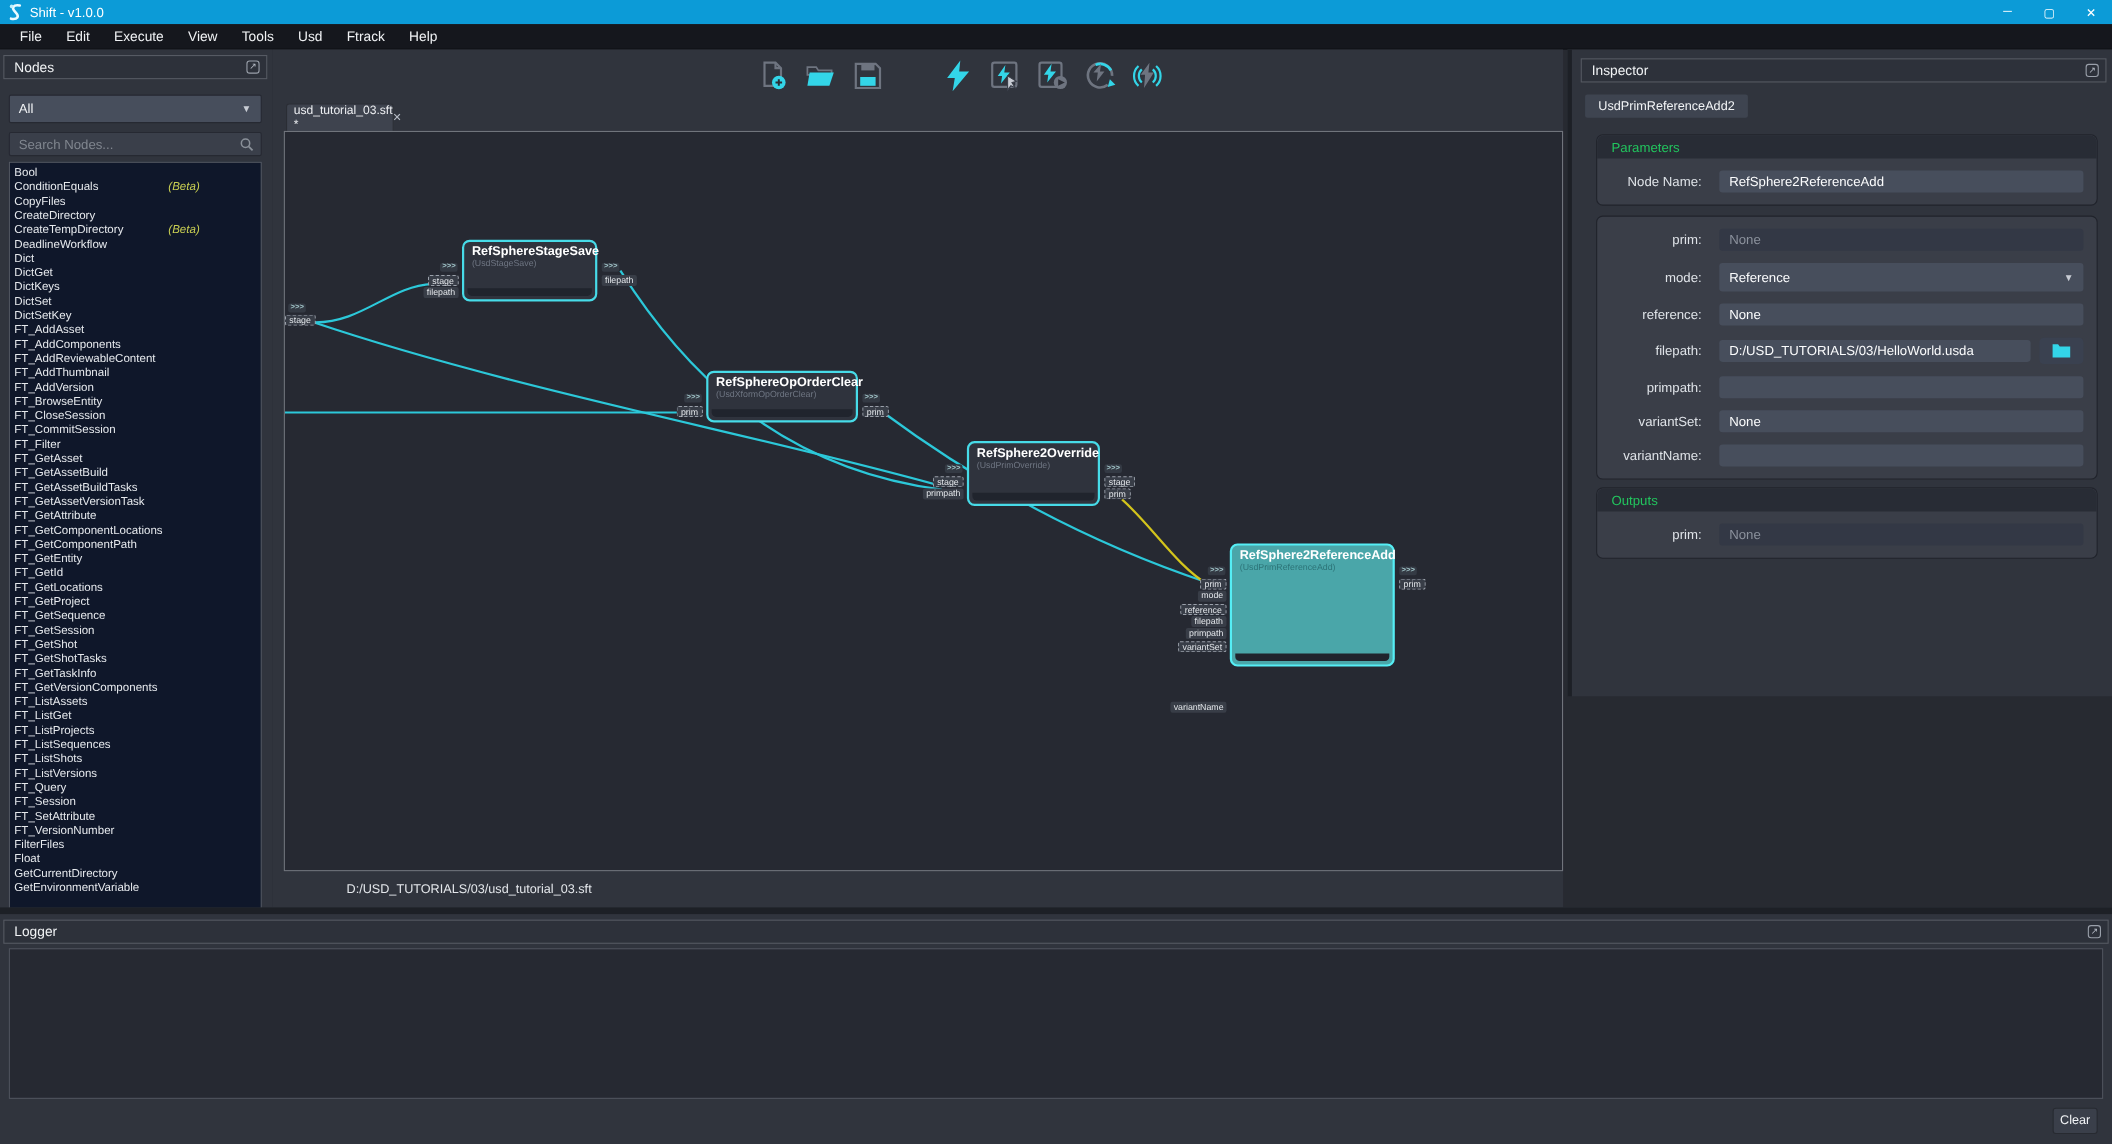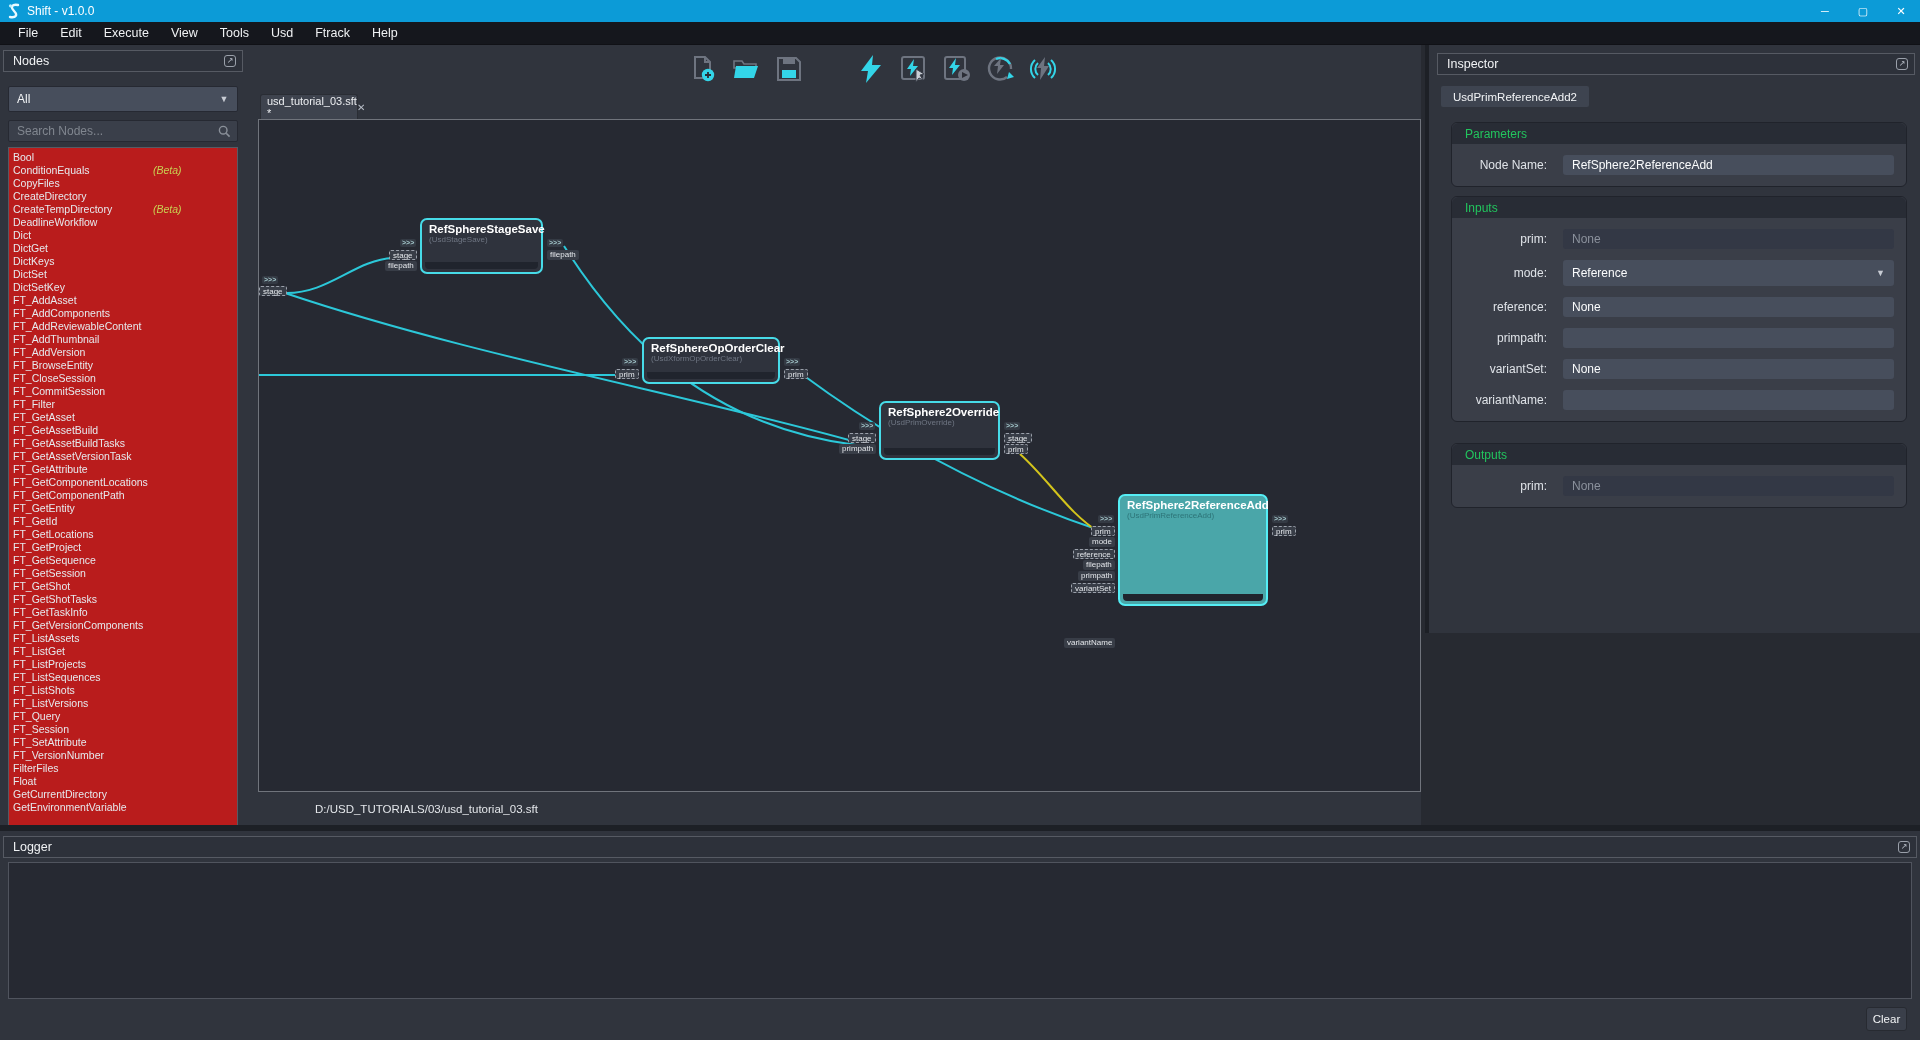--- a/index.html
+++ b/index.html
@@ -29,21 +29,21 @@
   
   #sidebar { position:absolute; left:0; top:45px; width:248px; height:780px; background:#30343d; }
   #nodes-filter { position:absolute; left:8px; top:41px; width:230px; height:26px; background:#474e5c;
                   border:1px solid #262932; border-radius:2px; display:flex; align-items:center;
                   font-size:12px; color:#f2f4f6; padding-left:8px; }
   #nodes-filter .dd-arrow { margin-left:auto; width:26px; text-align:center; color:#c8ccd4; font-size:9px; }
   #nodes-search { position:absolute; left:8px; top:75px; width:230px; height:22px; background:#3a3f4a;
                   border:1px solid #262932; border-radius:2px; display:flex; align-items:center;
                   font-size:12px; color:#80868f; padding:0 6px 0 8px; }
   #nodes-search svg { margin-left:auto; }
-  #nodes-list { position:absolute; left:8px; top:102px; width:230px; height:697px; background:#b91c1c;
+  #nodes-list { position:absolute; left:8px; top:102px; width:230px; height:697px; background:#0f172a;
                 border:1px solid #565a63; overflow:hidden; padding:3px 0 0 4px; }
   .list-item { position:relative; height:13px; line-height:13px; font-size:10.5px; color:#e6e9ed; white-space:nowrap; }
   .beta-tag { position:absolute; left:140px; top:0; color:#c9cf52; font-style:italic; font-size:10.5px; }
 
   
   #center { position:absolute; left:248px; top:45px; width:1173px; height:780px; background:#30343d; }
   #toolbar { position:absolute; left:440px; top:8px; height:36px; display:flex; align-items:center; gap:13px; }
   .tool-icon { width:30px; height:30px; }
   .tool-gap { width:26px; }
   #doc-tab { position:absolute; left:12px; top:49px; width:98px; height:25px; background:#3e434e;
@@ -315,41 +315,51 @@
       <div class="section" style="top: 77px;">
         <div class="section-strip">Parameters</div>
         <div class="row">
           <div class="row-label">Node Name:</div>
           <div class="field">
             <span>RefSphere2ReferenceAdd</span>
           </div>
         </div>
       </div>
       <div class="section" style="top: 151px;">
-        <div class="section-strip">Inputs</div>
         <div class="row">
           <div class="row-label">prim:</div>
           <div class="field disabled">
             <span>None</span>
           </div>
         </div>
         <div class="row">
           <div class="row-label">mode:</div>
           <div class="field dropdown">
             <span>Reference</span>
             <span class="dd-arrow">▼</span>
           </div>
         </div>
         <div class="row">
           <div class="row-label">reference:</div>
           <div class="field">
             <span>None</span>
           </div>
         </div>
         <div class="row">
+          <div class="row-label">filepath:</div>
+          <div class="field">
+            <span>D:/USD_TUTORIALS/03/HelloWorld.usda</span>
+          </div>
+          <div class="file-btn">
+            <svg width="18" height="14" viewBox="0 0 18 14">
+              <path d="M1,1 h5 l1.5,2 h9.5 v10 h-16 z" fill="#33d5e8"></path>
+            </svg>
+          </div>
+        </div>
+        <div class="row">
           <div class="row-label">primpath:</div>
           <div class="field">
             <span></span>
           </div>
         </div>
         <div class="row">
           <div class="row-label">variantSet:</div>
           <div class="field">
             <span>None</span>
           </div>

